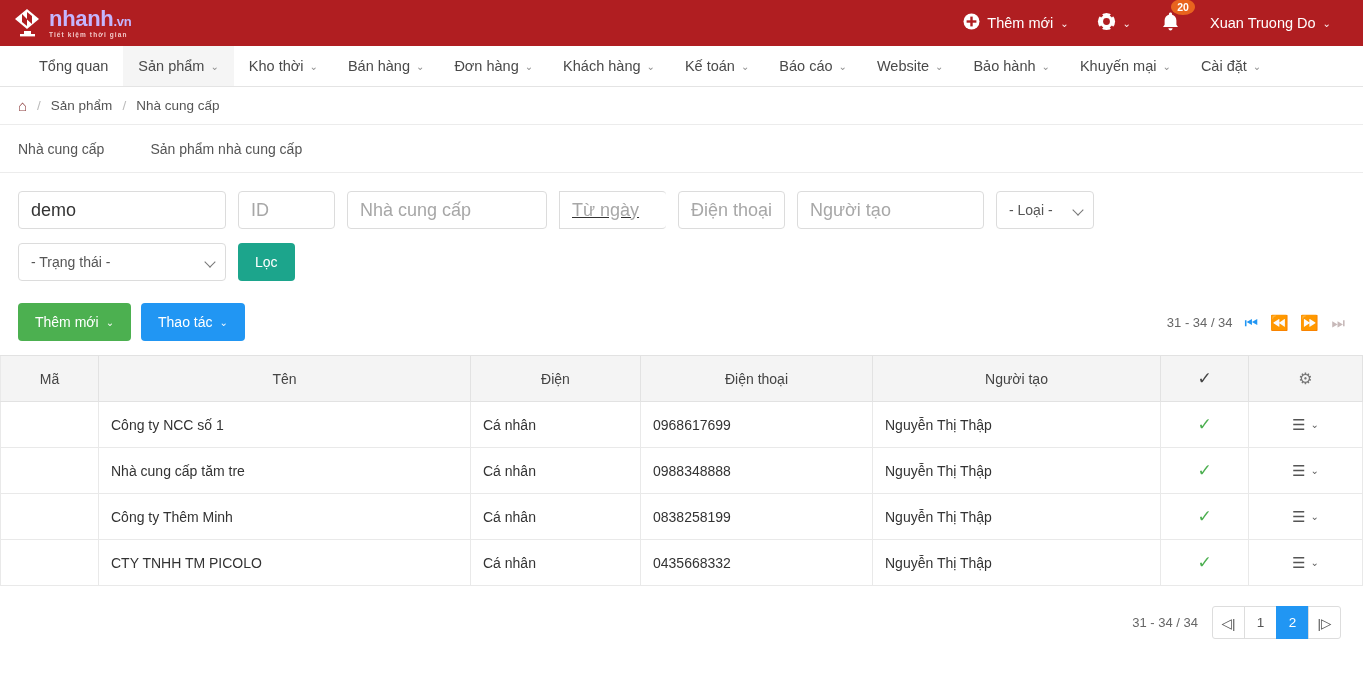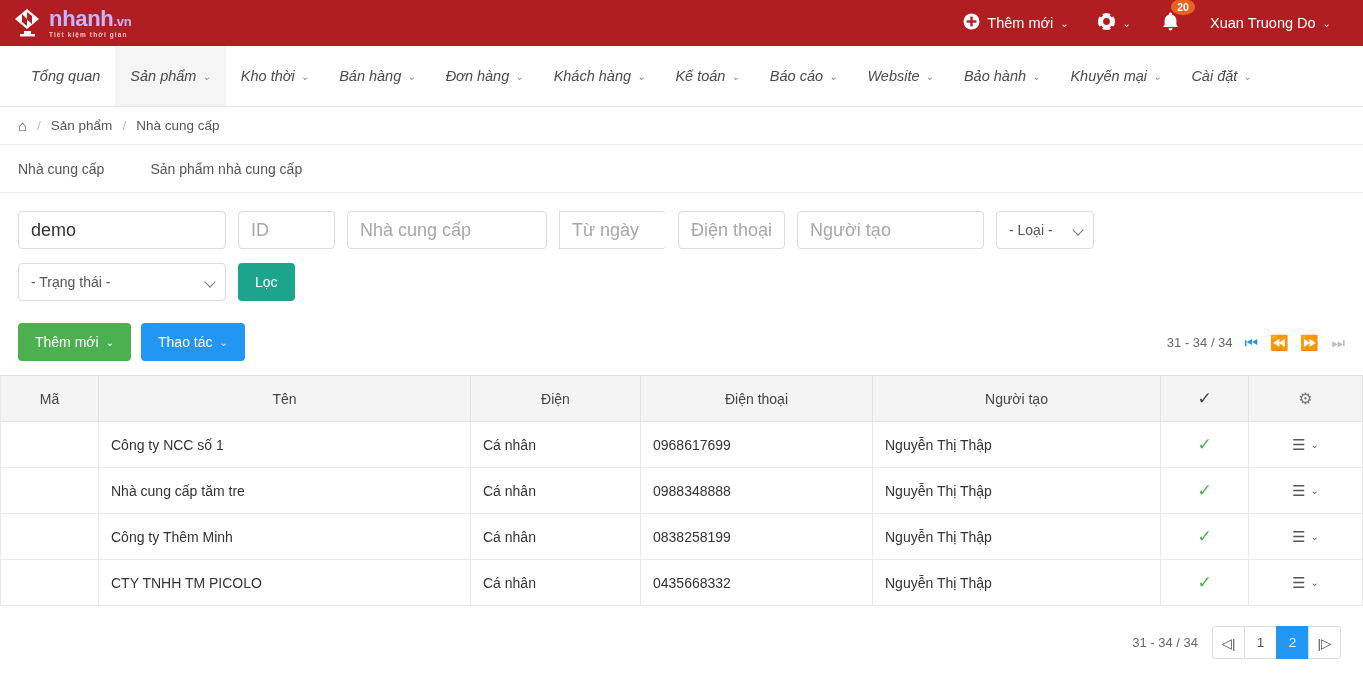--- a/index.html
+++ b/index.html
@@ -43,26 +43,25 @@
     position:absolute; top:2px; left:26px;
     background:#e8641e; color:#fff;
     font-size:10.5px; font-weight:bold;
     border-radius:50%/50%;
     padding:2px 6px; line-height:1.15;
     min-width:24px; text-align:center;
   }
 
   
   .mainnav {
-    height:61px; background:#fff;
+    height:41px; background:#fff;
     border-bottom:1px solid #e4e4e4;
     display:flex; align-items:stretch;
-    padding-left:16px;
+    padding-left:24px;
     font-size:14.5px;
-    font-style:italic;
   }
   .nav-item {
     display:flex; align-items:center; gap:6px;
     padding:0 15px; color:#4a4a4a; cursor:pointer;
     white-space:nowrap;
   }
   .nav-item.active { background:#f5f5f5; color:#4a4a4a; }
   .nav-item .caret { color:#888; font-size:10px; }
 
   
@@ -94,21 +93,21 @@
     padding:0 12px; outline:none;
     font-family:"Liberation Sans", sans-serif;
   }
   .inp::placeholder { color:#a7a7a7; }
   .w-demo { width:208px; }
   .w-id { width:97px; }
   .w-ncc { width:200px; }
   .w-phone { width:107px; }
   .w-creator { width:187px; }
   .daterange { display:flex; }
-  .daterange .inp:first-child { width:107px; border-radius:4px 0 0 4px; border-right:none; }
+  .daterange .inp:first-child { width:107px; border-radius:4px 0 0 4px; border-right:none;text-decoration:underline; }
   .daterange .inp:last-child  { width:107px; border-radius:0 4px 4px 0; }
   .sel {
     height:38px; border:1px solid #dcdcdc; border-radius:4px;
     background:#fff; font-size:14px; color:#555;
     padding:0 30px 0 12px; outline:none; cursor:pointer;
     appearance:none; -webkit-appearance:none;
     position:relative;
     font-family:"Liberation Sans", sans-serif;
   }
   .selwrap { position:relative; display:inline-block; }

